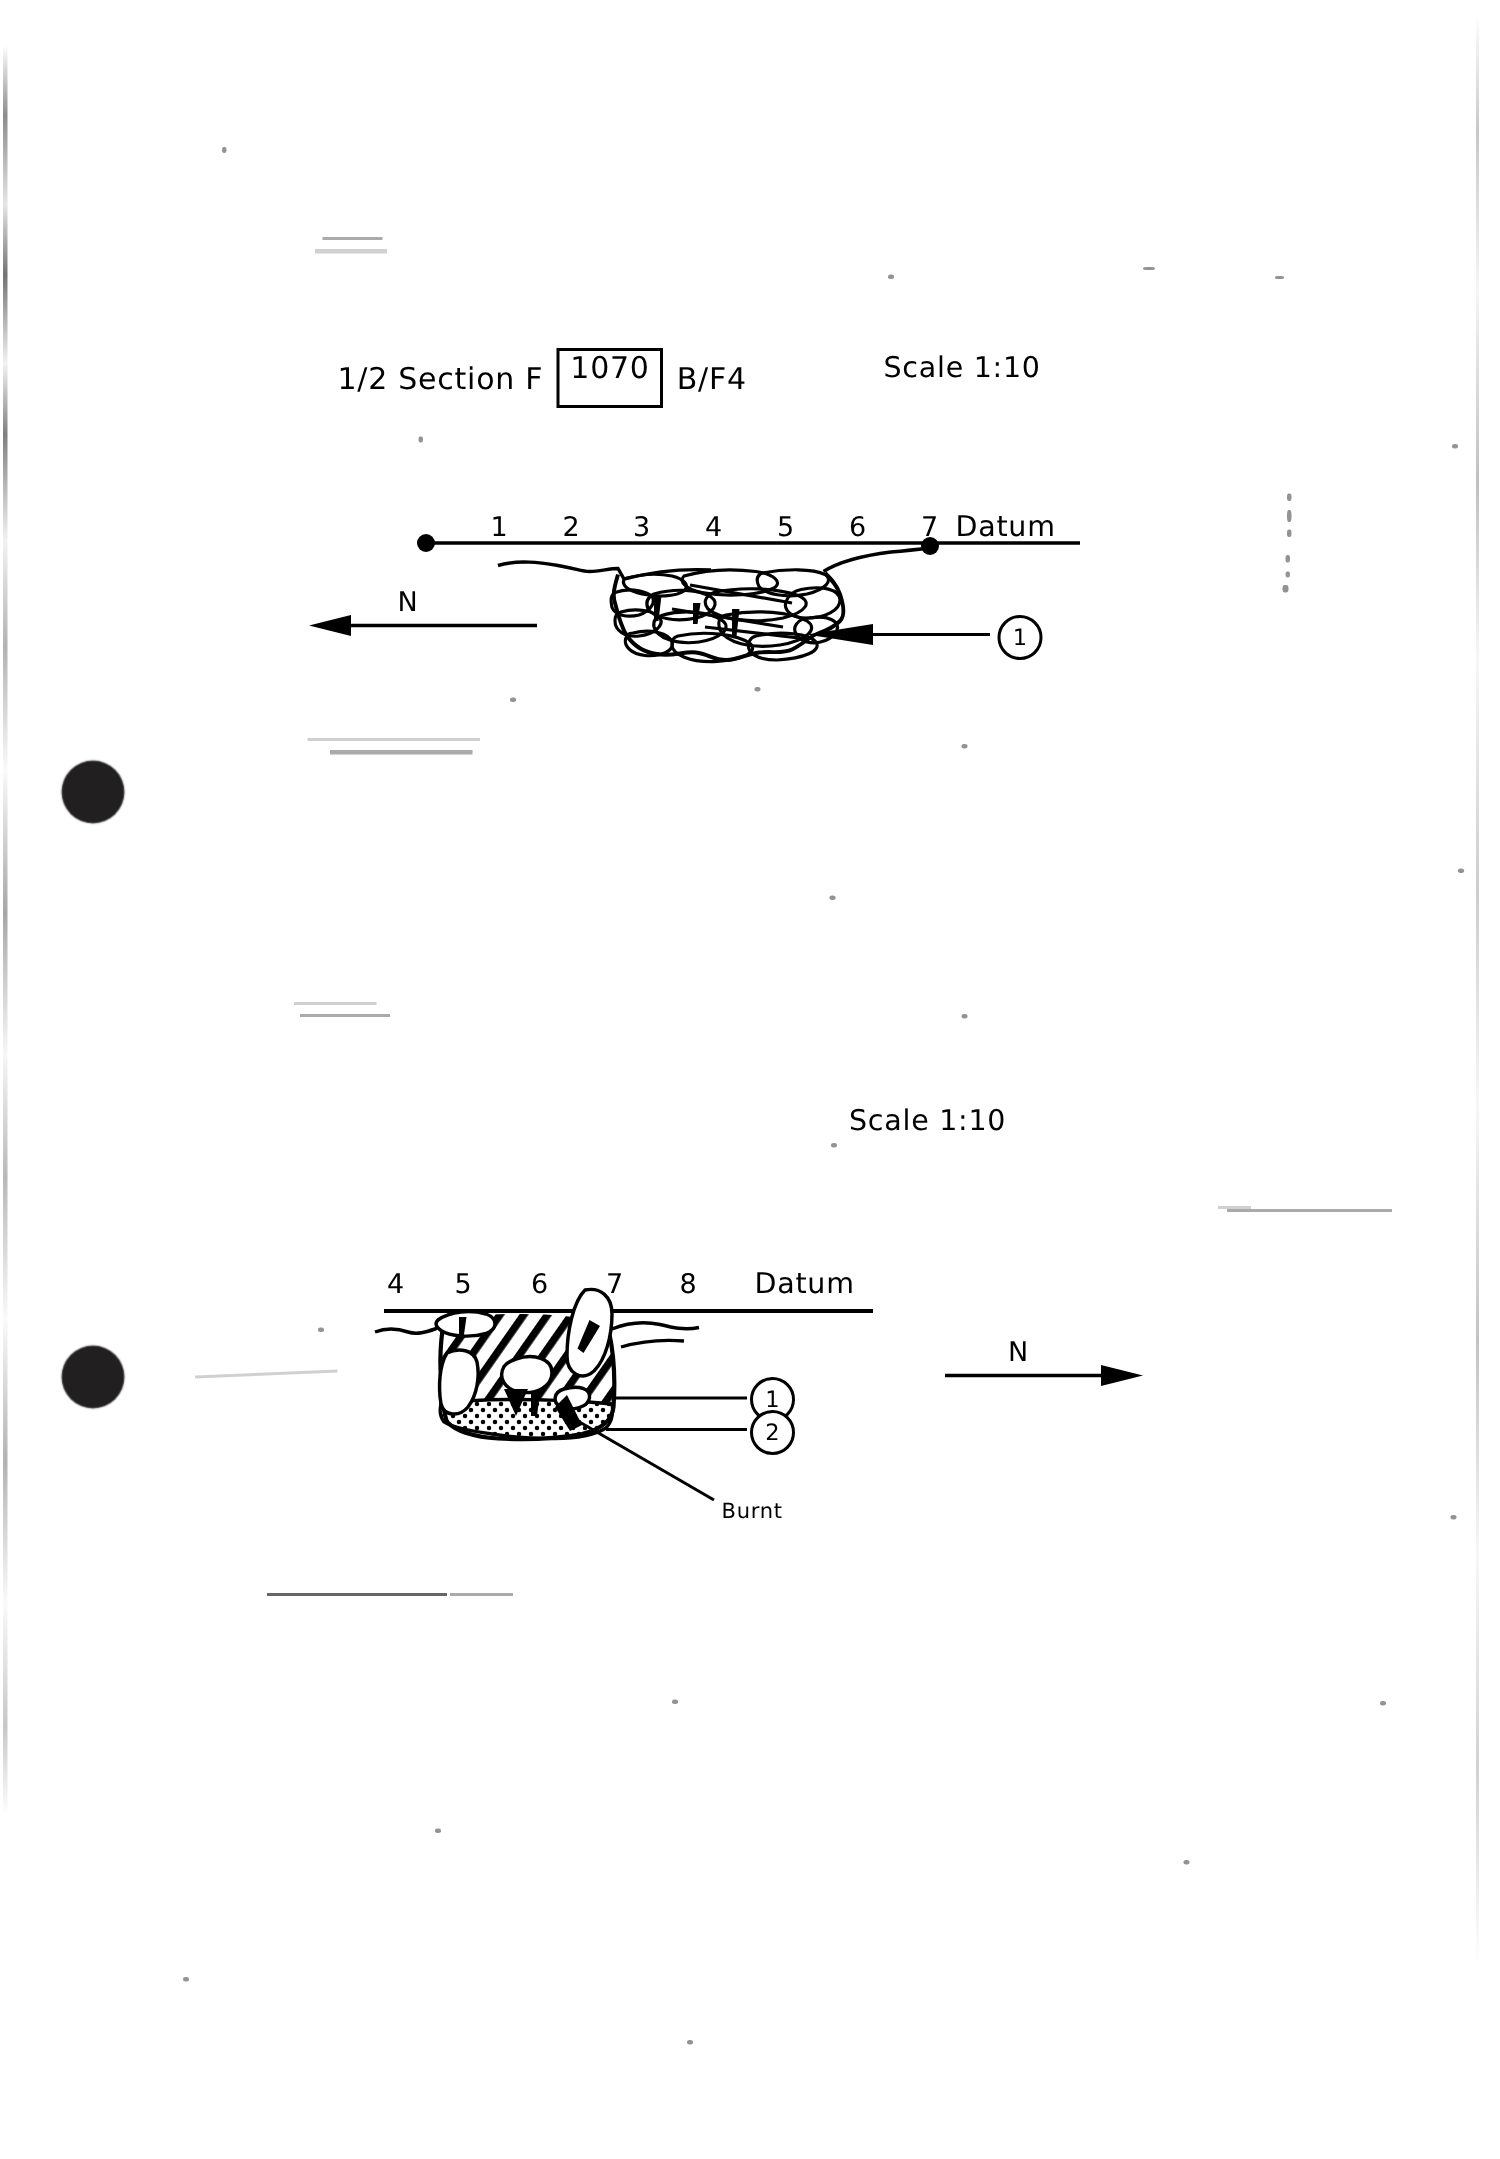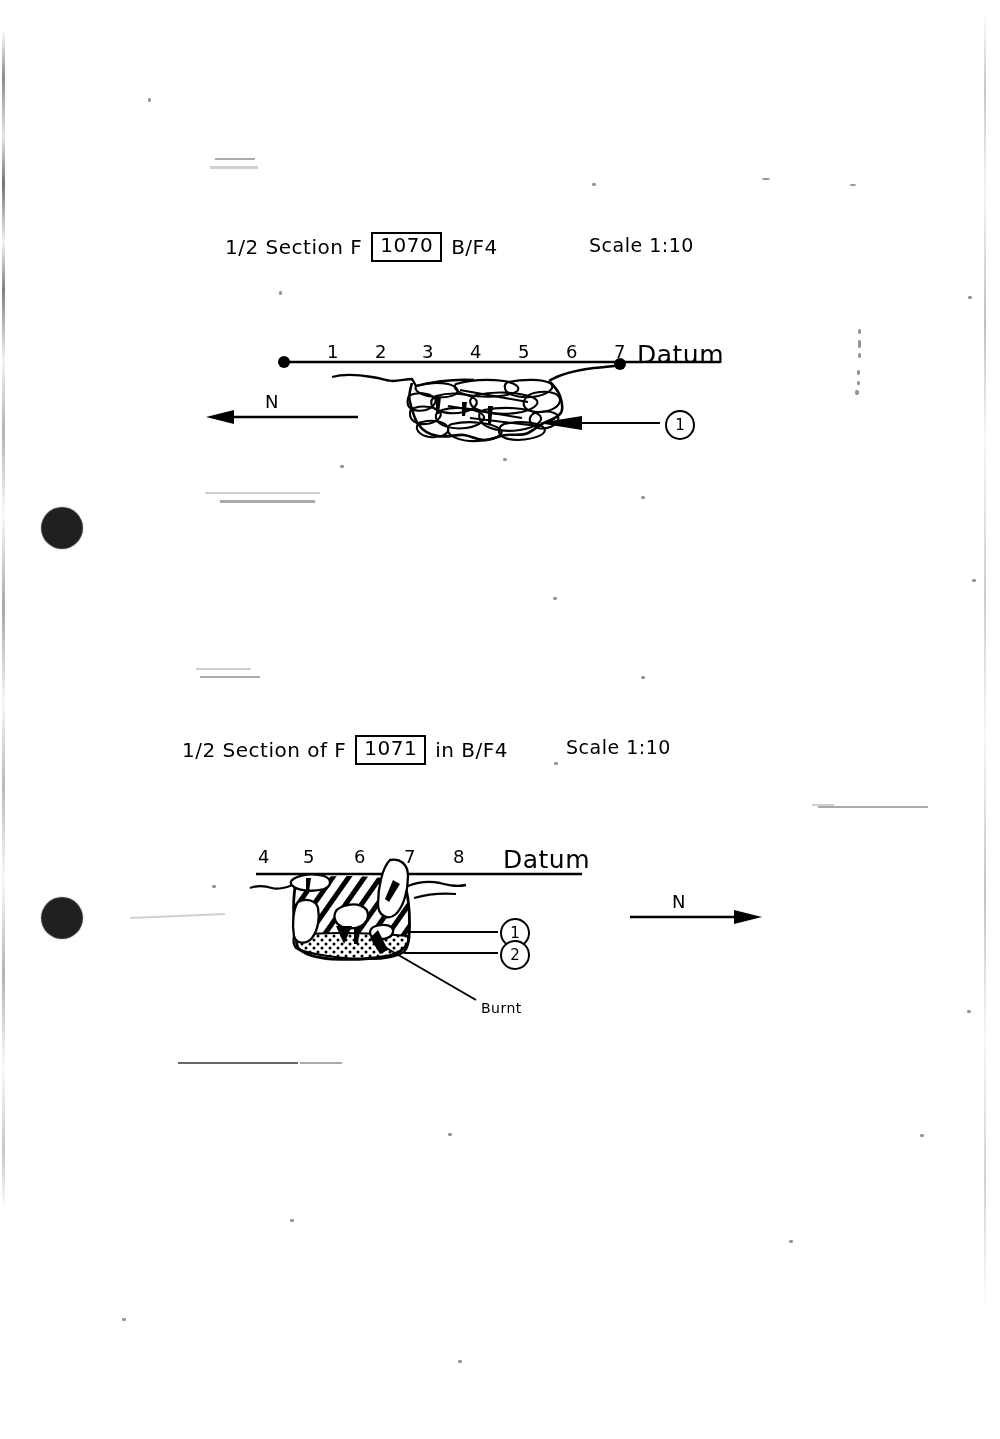--- a/index.html
+++ b/index.html
@@ -90,36 +90,36 @@
   }
   .scale-text {
     font-size: 19px;
     font-weight: 500;
   }
   .tick-num {
     font-size: 18px;
     font-weight: 500;
   }
   .datum-text {
-    font-size: 25px;
+    font-size: 19px;
     font-weight: 500;
   }
   .north-text {
     font-size: 18px;
     font-weight: 500;
   }
   .burnt-text {
     font-size: 14px;
     font-weight: 500;
   }
   .boxnum {
     font-size: 20px;
     font-weight: 500;
     border: 2px solid #000;
-    padding: 1px 7px 4px 7px;
+    padding: 1px 7px 14px 7px;
     line-height: 1.05;
     display: inline-block;
   }
   .title-row {
     display: flex;
     align-items: center;
     gap: 9px;
   }
   .circ-label {
     width: 26px; height: 26px;
@@ -274,25 +274,20 @@
   </svg>
 
   <div class="abs circ-label" style="left:665px; top:410px;">1</div>
 
   <div class="abs hand north-text" style="left:265px; top:391px;">N</div>
   <svg class="abs" style="left:200px; top:405px;" width="160" height="24" viewBox="0 0 160 24">
     <line x1="26" y1="12" x2="158" y2="12" stroke="#000" stroke-width="2.3"></line>
     <path d="M6 12 L 34 5 L 34 19 Z" fill="#000"></path>
   </svg>
 
-  <div class="abs title-row hand title-text" style="left:182px; top:735px;">
-    <span>1/2  Section of  F</span>
-    <span class="boxnum">1071</span>
-    <span>in  B/F4</span>
-  </div>
 
   <div class="abs hand scale-text" style="left:566px; top:736px;">Scale 1:10</div>
 
   <div class="abs hand tick-num" style="left:258px; top:846px;">4</div>
   <div class="abs hand tick-num" style="left:303px; top:846px;">5</div>
   <div class="abs hand tick-num" style="left:354px; top:846px;">6</div>
   <div class="abs hand tick-num" style="left:404px; top:846px;">7</div>
   <div class="abs hand tick-num" style="left:453px; top:846px;">8</div>
   <div class="abs hand datum-text" style="left:503px; top:845px;">Datum</div>
 

